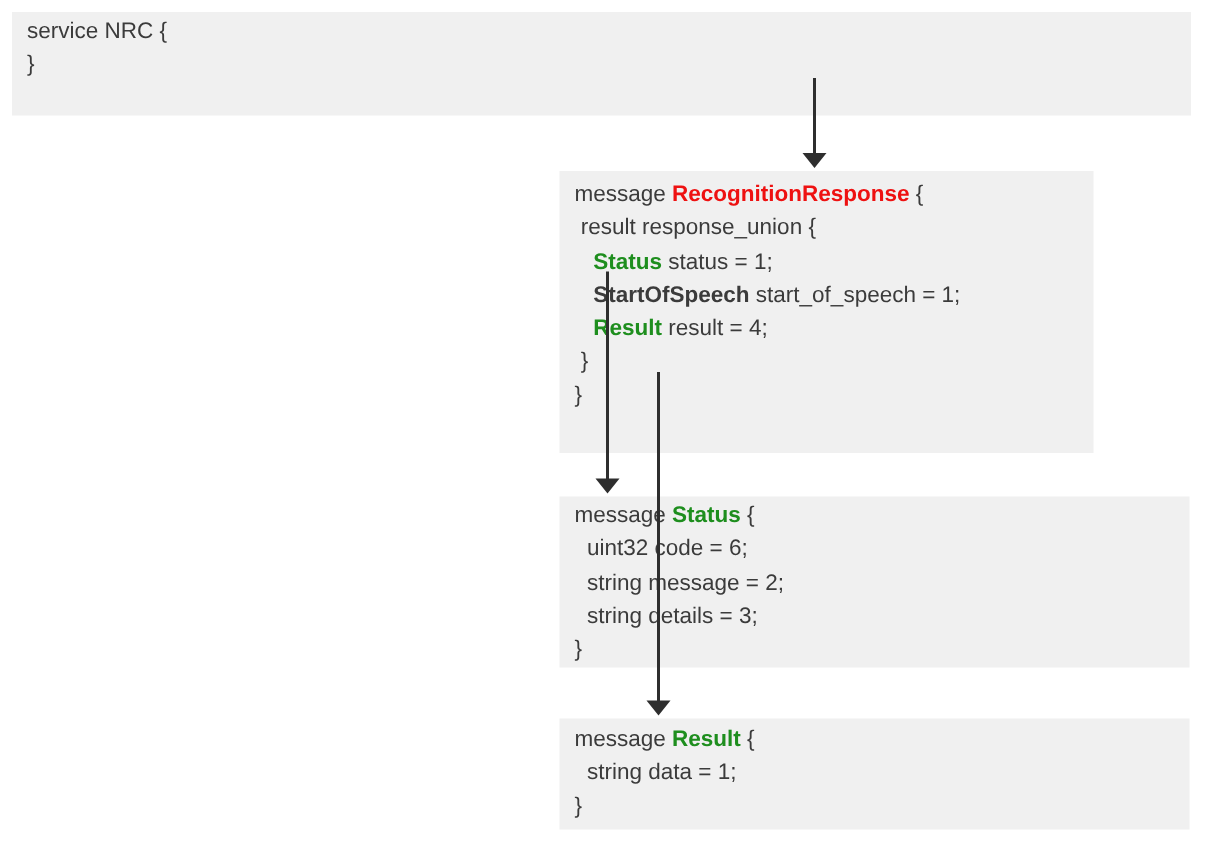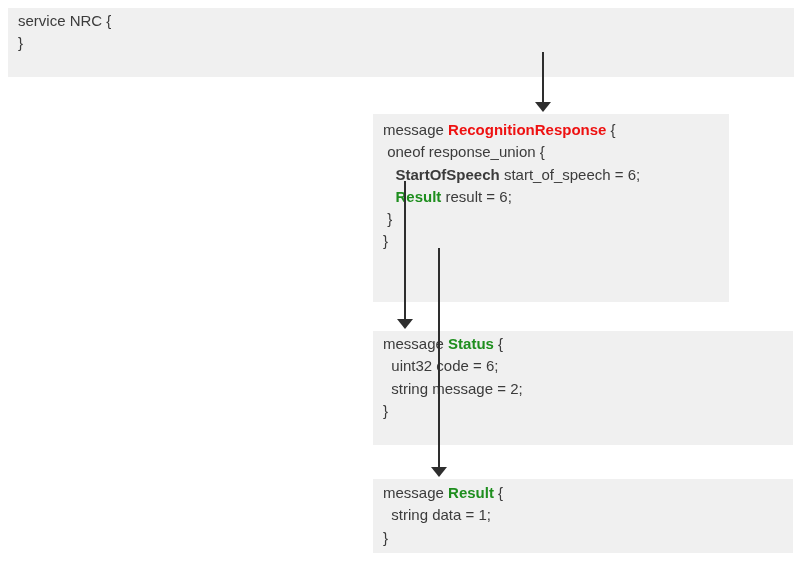--- a/index.html
+++ b/index.html
@@ -73,31 +73,33 @@
 
 <div id="canvas">
 
   <div id="block-service" class="code-block">
       <div class="code-line"><span class="tok-plain">service NRC {</span></div>
       <div class="code-line"><span class="tok-plain">}</span></div>
     </div>
 
   <div id="block-recognition-response" class="code-block">
       <div class="code-line"><span class="tok-plain">message </span><span class="tok-red">RecognitionResponse</span><span class="tok-plain"> {</span></div>
-      <div class="code-line"><span class="tok-plain"> oneof response_union {</span></div>
-      <div class="code-line"><span class="tok-plain">   </span><span class="tok-bold">StartOfSpeech</span><span class="tok-plain"> start_of_speech = 6;</span></div>
-      <div class="code-line"><span class="tok-plain">   </span><span class="tok-green">Result</span><span class="tok-plain"> result = 6;</span></div>
+      <div class="code-line"><span class="tok-plain"> result response_union {</span></div>
+      <div class="code-line"><span class="tok-plain">   </span><span class="tok-green">Status</span><span class="tok-plain"> status = 1;</span></div>
+      <div class="code-line"><span class="tok-plain">   </span><span class="tok-bold">StartOfSpeech</span><span class="tok-plain"> start_of_speech = 1;</span></div>
+      <div class="code-line"><span class="tok-plain">   </span><span class="tok-green">Result</span><span class="tok-plain"> result = 4;</span></div>
       <div class="code-line"><span class="tok-plain"> }</span></div>
       <div class="code-line"><span class="tok-plain">}</span></div>
     </div>
 
   <div id="block-status" class="code-block">
       <div class="code-line"><span class="tok-plain">message </span><span class="tok-green">Status</span><span class="tok-plain"> {</span></div>
       <div class="code-line"><span class="tok-plain">  uint32 code = 6;</span></div>
       <div class="code-line"><span class="tok-plain">  string message = 2;</span></div>
+      <div class="code-line"><span class="tok-plain">  string details = 3;</span></div>
       <div class="code-line"><span class="tok-plain">}</span></div>
     </div>
 
   <div id="block-result" class="code-block">
       <div class="code-line"><span class="tok-plain">message </span><span class="tok-green">Result</span><span class="tok-plain"> {</span></div>
       <div class="code-line"><span class="tok-plain">  string data = 1;</span></div>
       <div class="code-line"><span class="tok-plain">}</span></div>
     </div>
 
   <div id="arrow-to-recognition-response" class="arrow">

